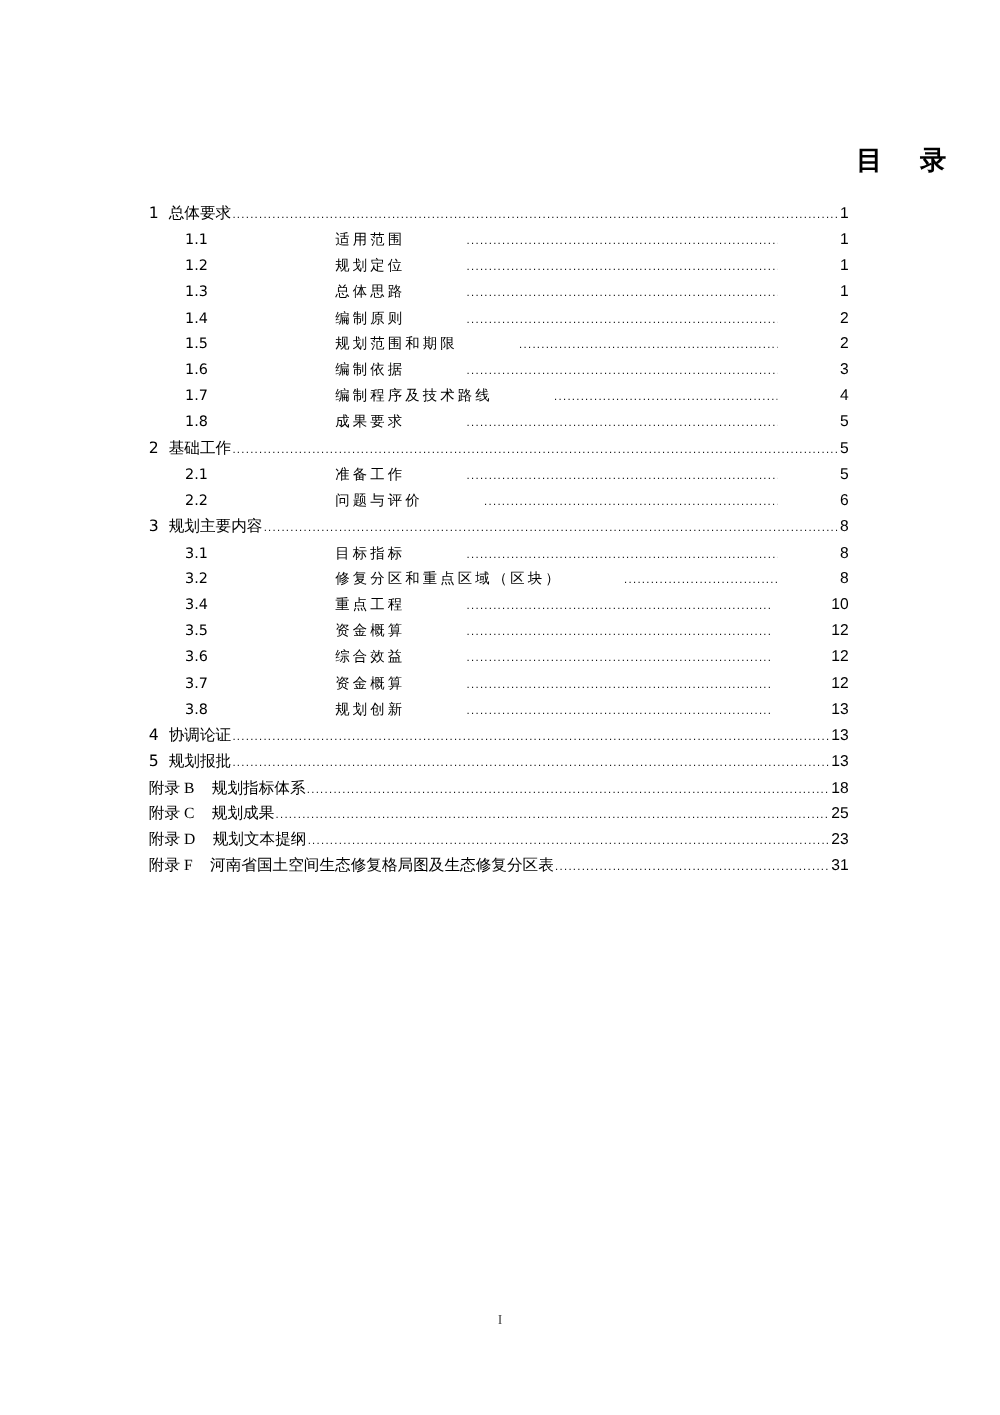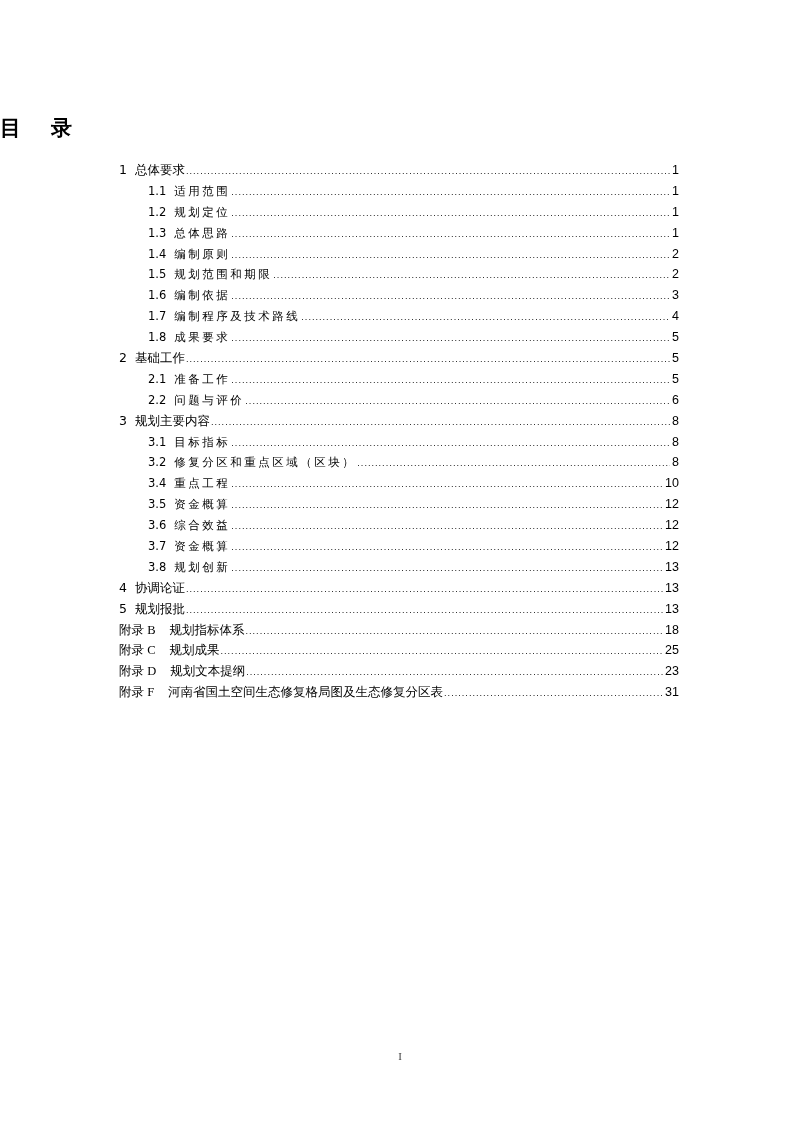--- a/index.html
+++ b/index.html
@@ -1,25 +1,25 @@
 <!DOCTYPE html>
 <html><head>
   <meta charset="utf-8">
   <style>
     html, body { margin: 0; padding: 0; background: #ffffff; }
     body { width: 800px; height: 1132px; position: relative; overflow: hidden;
            font-family: "DejaVu Sans", "Liberation Sans", sans-serif; color: #000; }
-    .title { position: absolute; top: 114px; left: 0; width: 757px; text-align: left;
+    .title { position: absolute; top: 114px; left: 0; width: 757px; text-align: right;
              font-size: 21px; font-weight: bold; letter-spacing: 0; }
     .title span { display: inline-block; }
     .title .gap { width: 30px; }
     .toc { position: absolute; top: 160px; left: 119px; width: 560px; }
     .row { display: flex; align-items: baseline; height: 20.9px; font-size: 12.5px; line-height: 20.9px; white-space: nowrap; }
-    .row.l2 { padding-left: 29px; font-size: 11.5px; }
-    .row.l2 .lbl { letter-spacing: 2.5px; }
+    .row.l2 { padding-left: 29px; font-size: 11.5px; gap: 48px; }
+    .row.l2 .lbl { letter-spacing: 2.5px; margin-left: 46px; }
     .row .num { margin-right: 8px; }
     .row.app .num { margin-right: 14px; font-family: "Liberation Serif", serif; }
     .row .lbl { }
     .row .dots { flex: 1; overflow: hidden; margin: 0 1px; color: #000; font-size: 8px; letter-spacing: 1px; }
     .row .dots::after { content: "................................................................................................................................................................................................................................................................"; }
     .row .pg { font-family: "Liberation Sans", sans-serif; font-size: 12.5px; text-align: right; min-width: 8px; }
     .footer { position: absolute; top: 1050px; left: 0; width: 800px; text-align: center;
               font-family: "Liberation Serif", serif; font-size: 11px; color: #444; }
   </style>
 </head>

